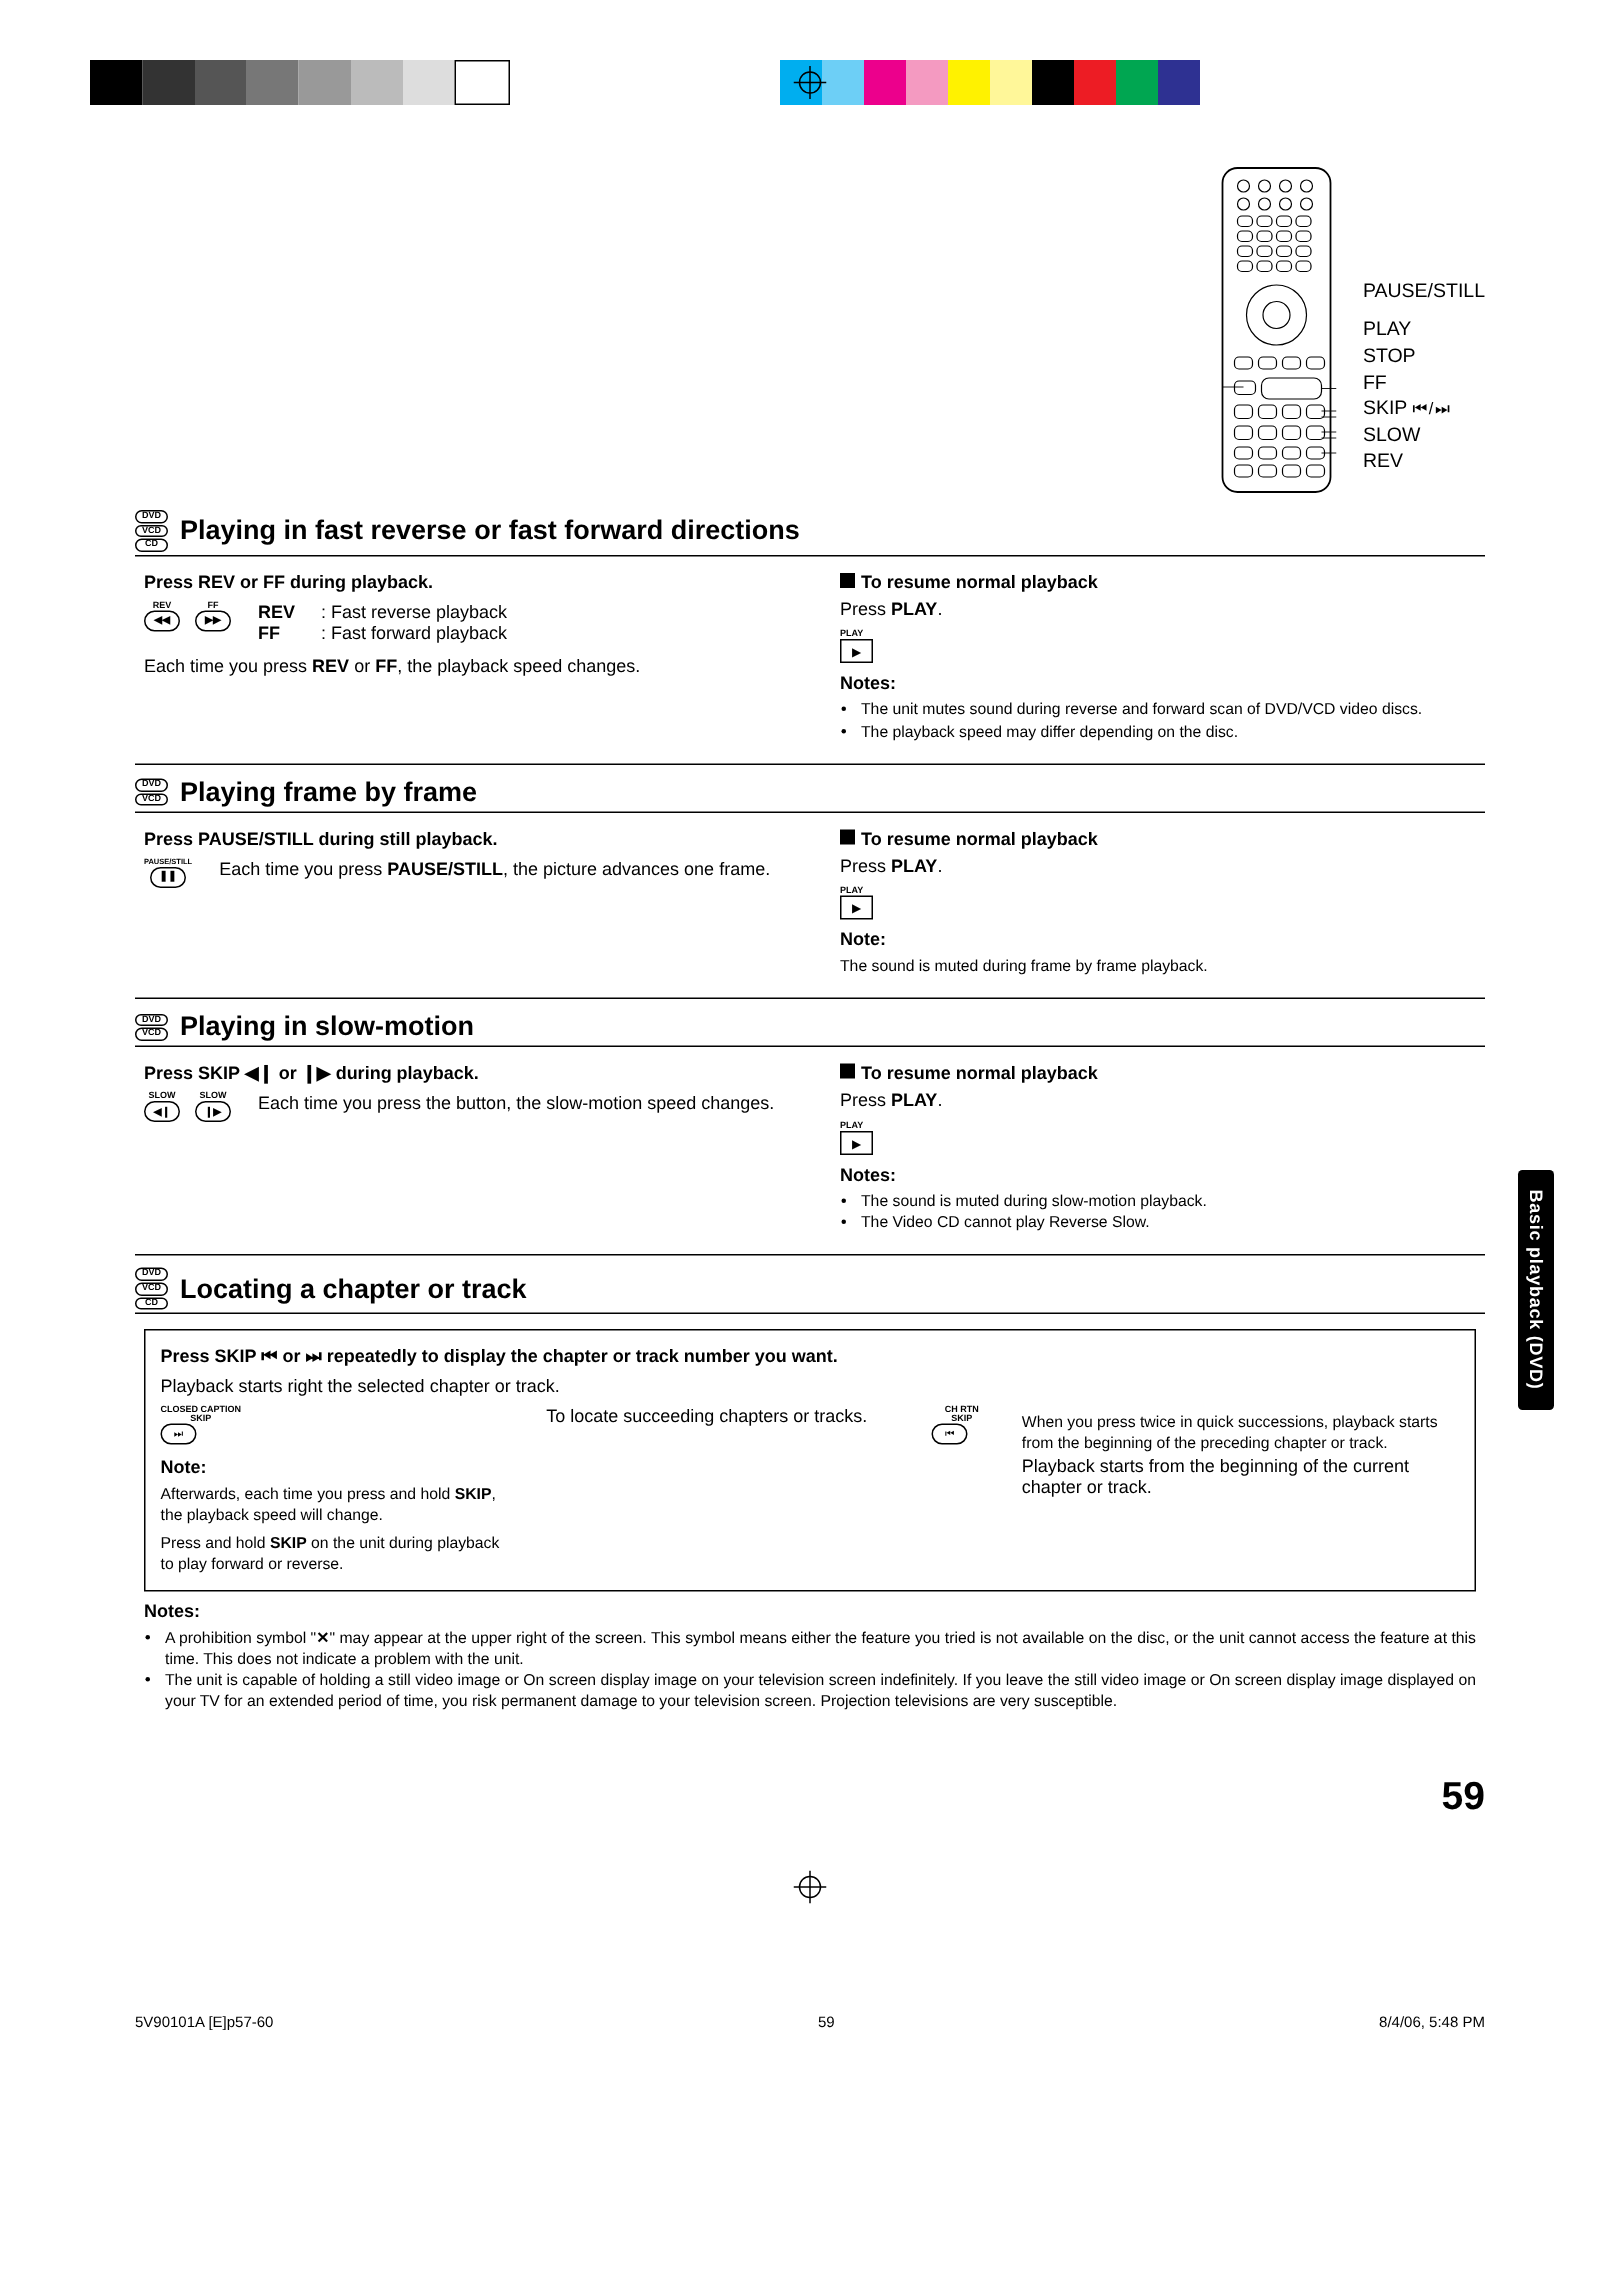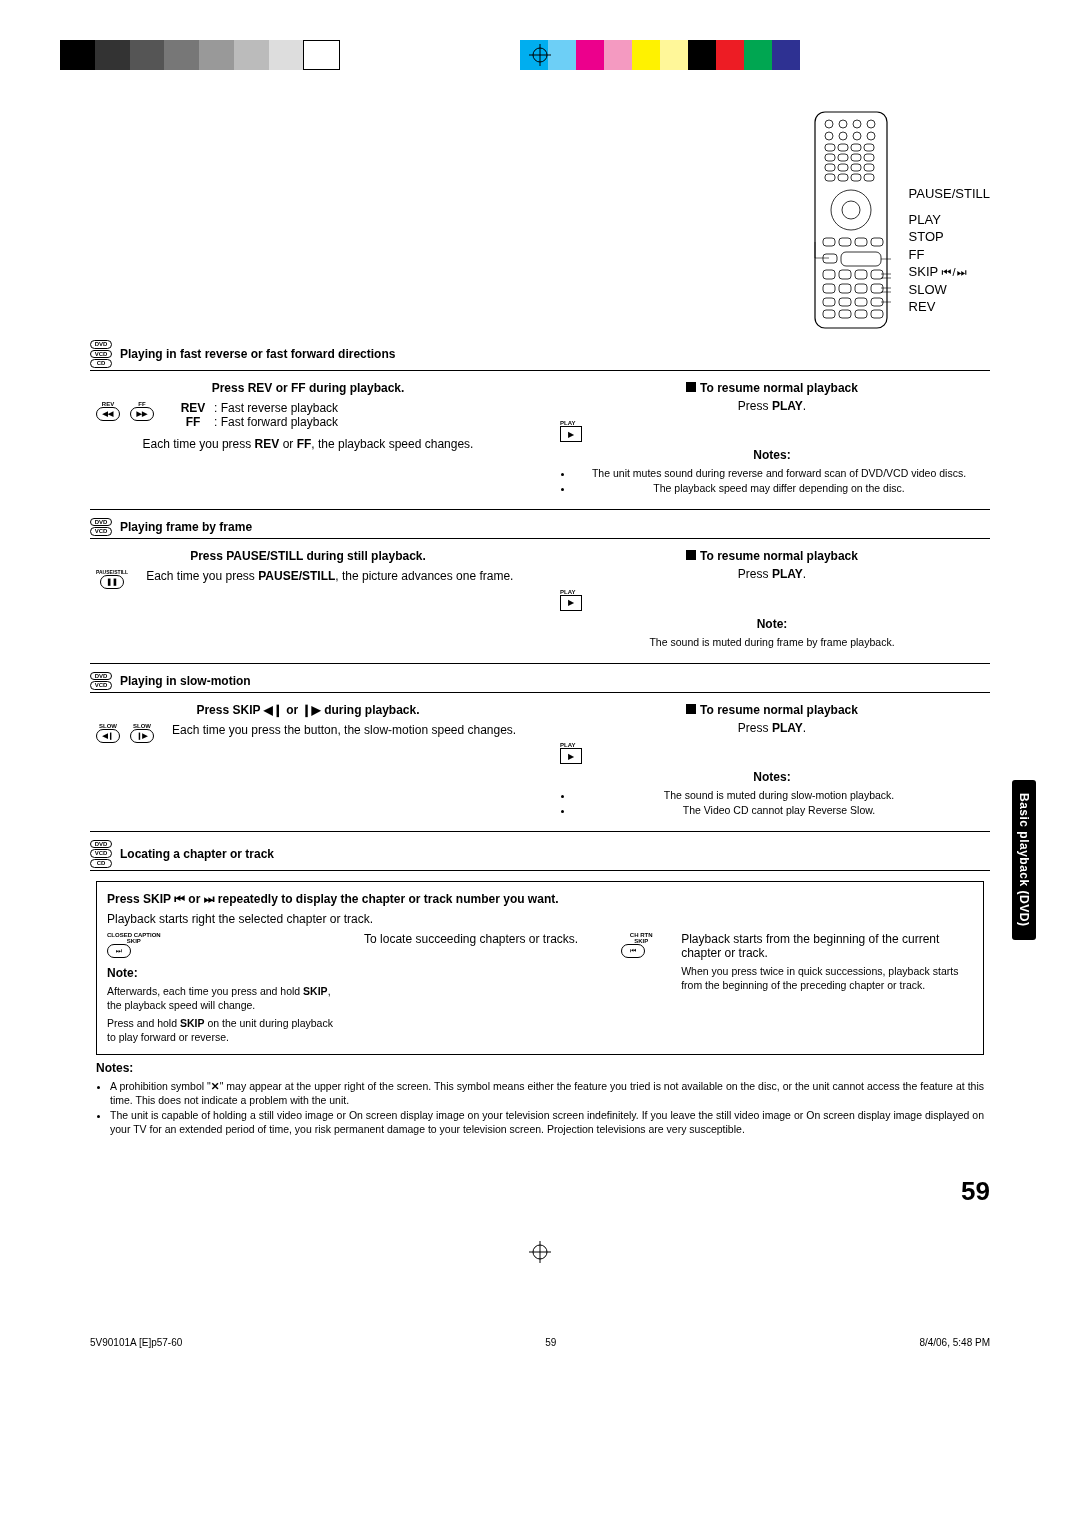--- a/index.html
+++ b/index.html
@@ -35,29 +35,29 @@
   }
   .remote-svg { width:80px; height:220px; }
   .remote-labels { font-size:13px; line-height:1.35; display:flex; flex-direction:column; justify-content:flex-end; padding-bottom:14px;}
   .remote-labels div { white-space:nowrap; }
   .skip-icons { font-size:11px; letter-spacing:-1px; }
 
   .section-head {
     display:flex; align-items:center; gap:8px; width:100%;
     border-bottom:1px solid #000; padding-bottom:2px; margin-top:8px;
   }
-  .section-head .title { font-size:12px; font-weight:bold; }
+  .section-head .title { font-size:18px; font-weight:bold; }
   .disc-badges { display:flex; flex-direction:column; gap:1px; }
   .disc-badge {
     font-size:6px; font-weight:bold; border:1px solid #000; border-radius:6px;
     padding:0 3px; line-height:1.1; text-align:center; min-width:22px;
   }
 
   .section-body { padding: 10px 6px 14px 6px; border-bottom:1px solid #000; }
-  .two-col { display:flex; gap:40px;text-align:center; }
+  .two-col { display:flex; gap:40px; }
   .col { flex:1; }
   .step-title { font-weight:bold; margin-bottom:6px; }
   .sub-title { font-weight:bold; margin-bottom:4px; }
   .sub-title .sq { display:inline-block; width:10px; height:10px; background:#000; margin-right:4px; vertical-align:baseline; }
   .desc { }
   .button-row { display:flex; gap:10px; }
   .btn-icon { display:flex; flex-direction:column; align-items:center; font-size:6px; font-weight:bold; }
   .btn-oval { width:24px; height:14px; border:1.2px solid #000; border-radius:8px; display:flex; align-items:center; justify-content:center; font-size:7px; line-height:1;}
   .small-note { font-size:10.5px; line-height:1.35; margin-top:4px; }
   .small-note li { margin-left:14px; }
@@ -373,22 +373,22 @@
           <div class="para">To locate succeeding chapters or tracks.</div>
         </div>
         <div style="flex:0 0 40px;">
            <div class="icon-stack">
              <div class="lbl">CH RTN</div>
               <div class="lbl">SKIP</div>
              <div class="btn-oval">⏮</div>
            </div>
         </div>
         <div class="loc-col3">
+          <div class="para small-note">When you press twice in quick successions, playback starts from the beginning of the preceding chapter or track.</div>
           <div class="para">Playback starts from the beginning of the current chapter or track.</div>
-          <div class="para small-note">When you press twice in quick successions, playback starts from the beginning of the preceding chapter or track.</div>
         </div>
       </div>
     </div>
 
     <div class="notes-heading">Notes:</div>
     <ul class="small-note" style="text-align:justify;">
       <li><span>A prohibition symbol "</span><span style="font-weight:bold;">✕</span><span>" may appear at the upper right of the screen. This symbol means either the feature you tried is not available on the disc, or the unit cannot access the feature at this time. This does not indicate a problem with the unit.</span></li>
       <li>The unit is capable of holding a still video image or On screen display image on your television screen indefinitely. If you leave the still video image or On screen display image displayed on your TV for an extended period of time, you risk permanent damage to your television screen. Projection televisions are very susceptible.</li>
     </ul>
   </div>

